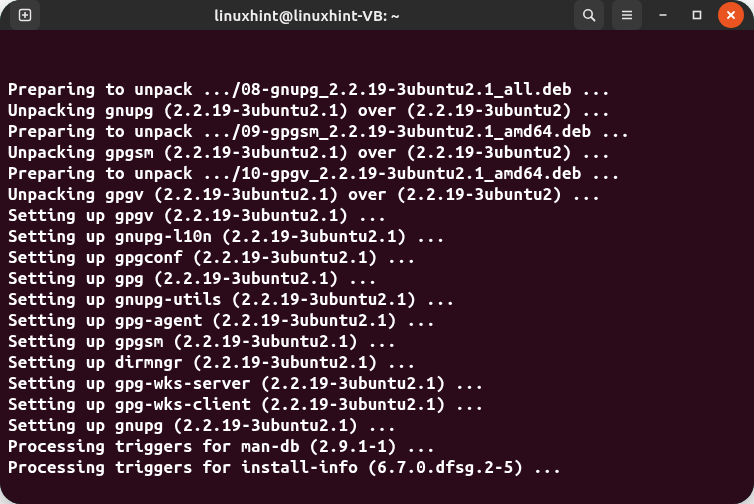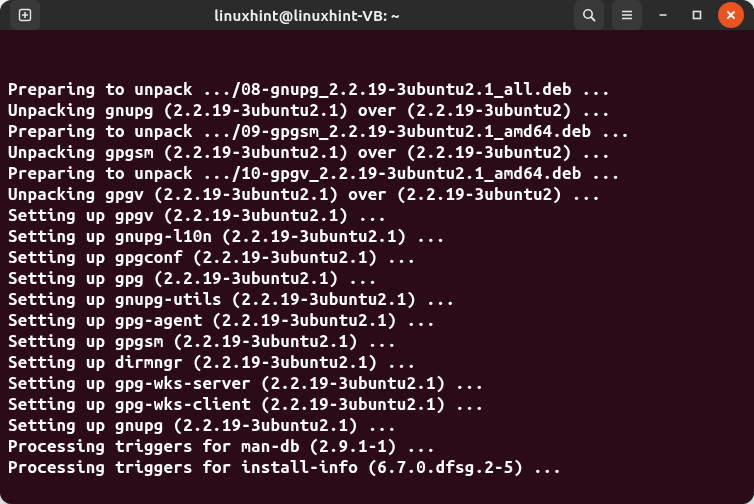--- a/index.html
+++ b/index.html
@@ -7,21 +7,21 @@
       width: 754px;
       height: 504px;
       font-family: "Ubuntu", "Helvetica Neue", Arial, sans-serif;
       background: #fff;
       overflow: hidden;
     }
     .window {
       width: 100%;
       height: 100%;
       background: #0f766e;
-      border-radius: 12px;
+      border-radius: 21px;
       box-shadow: inset 0 0 0 1px rgba(255,255,255,0.08),
                   0 8px 28px rgba(0,0,0,0.35);
       display: flex;
       flex-direction: column;
       overflow: hidden;
     }
     .titlebar {
       height: 42px;
       background: #2c2b2b;
       display: flex;

